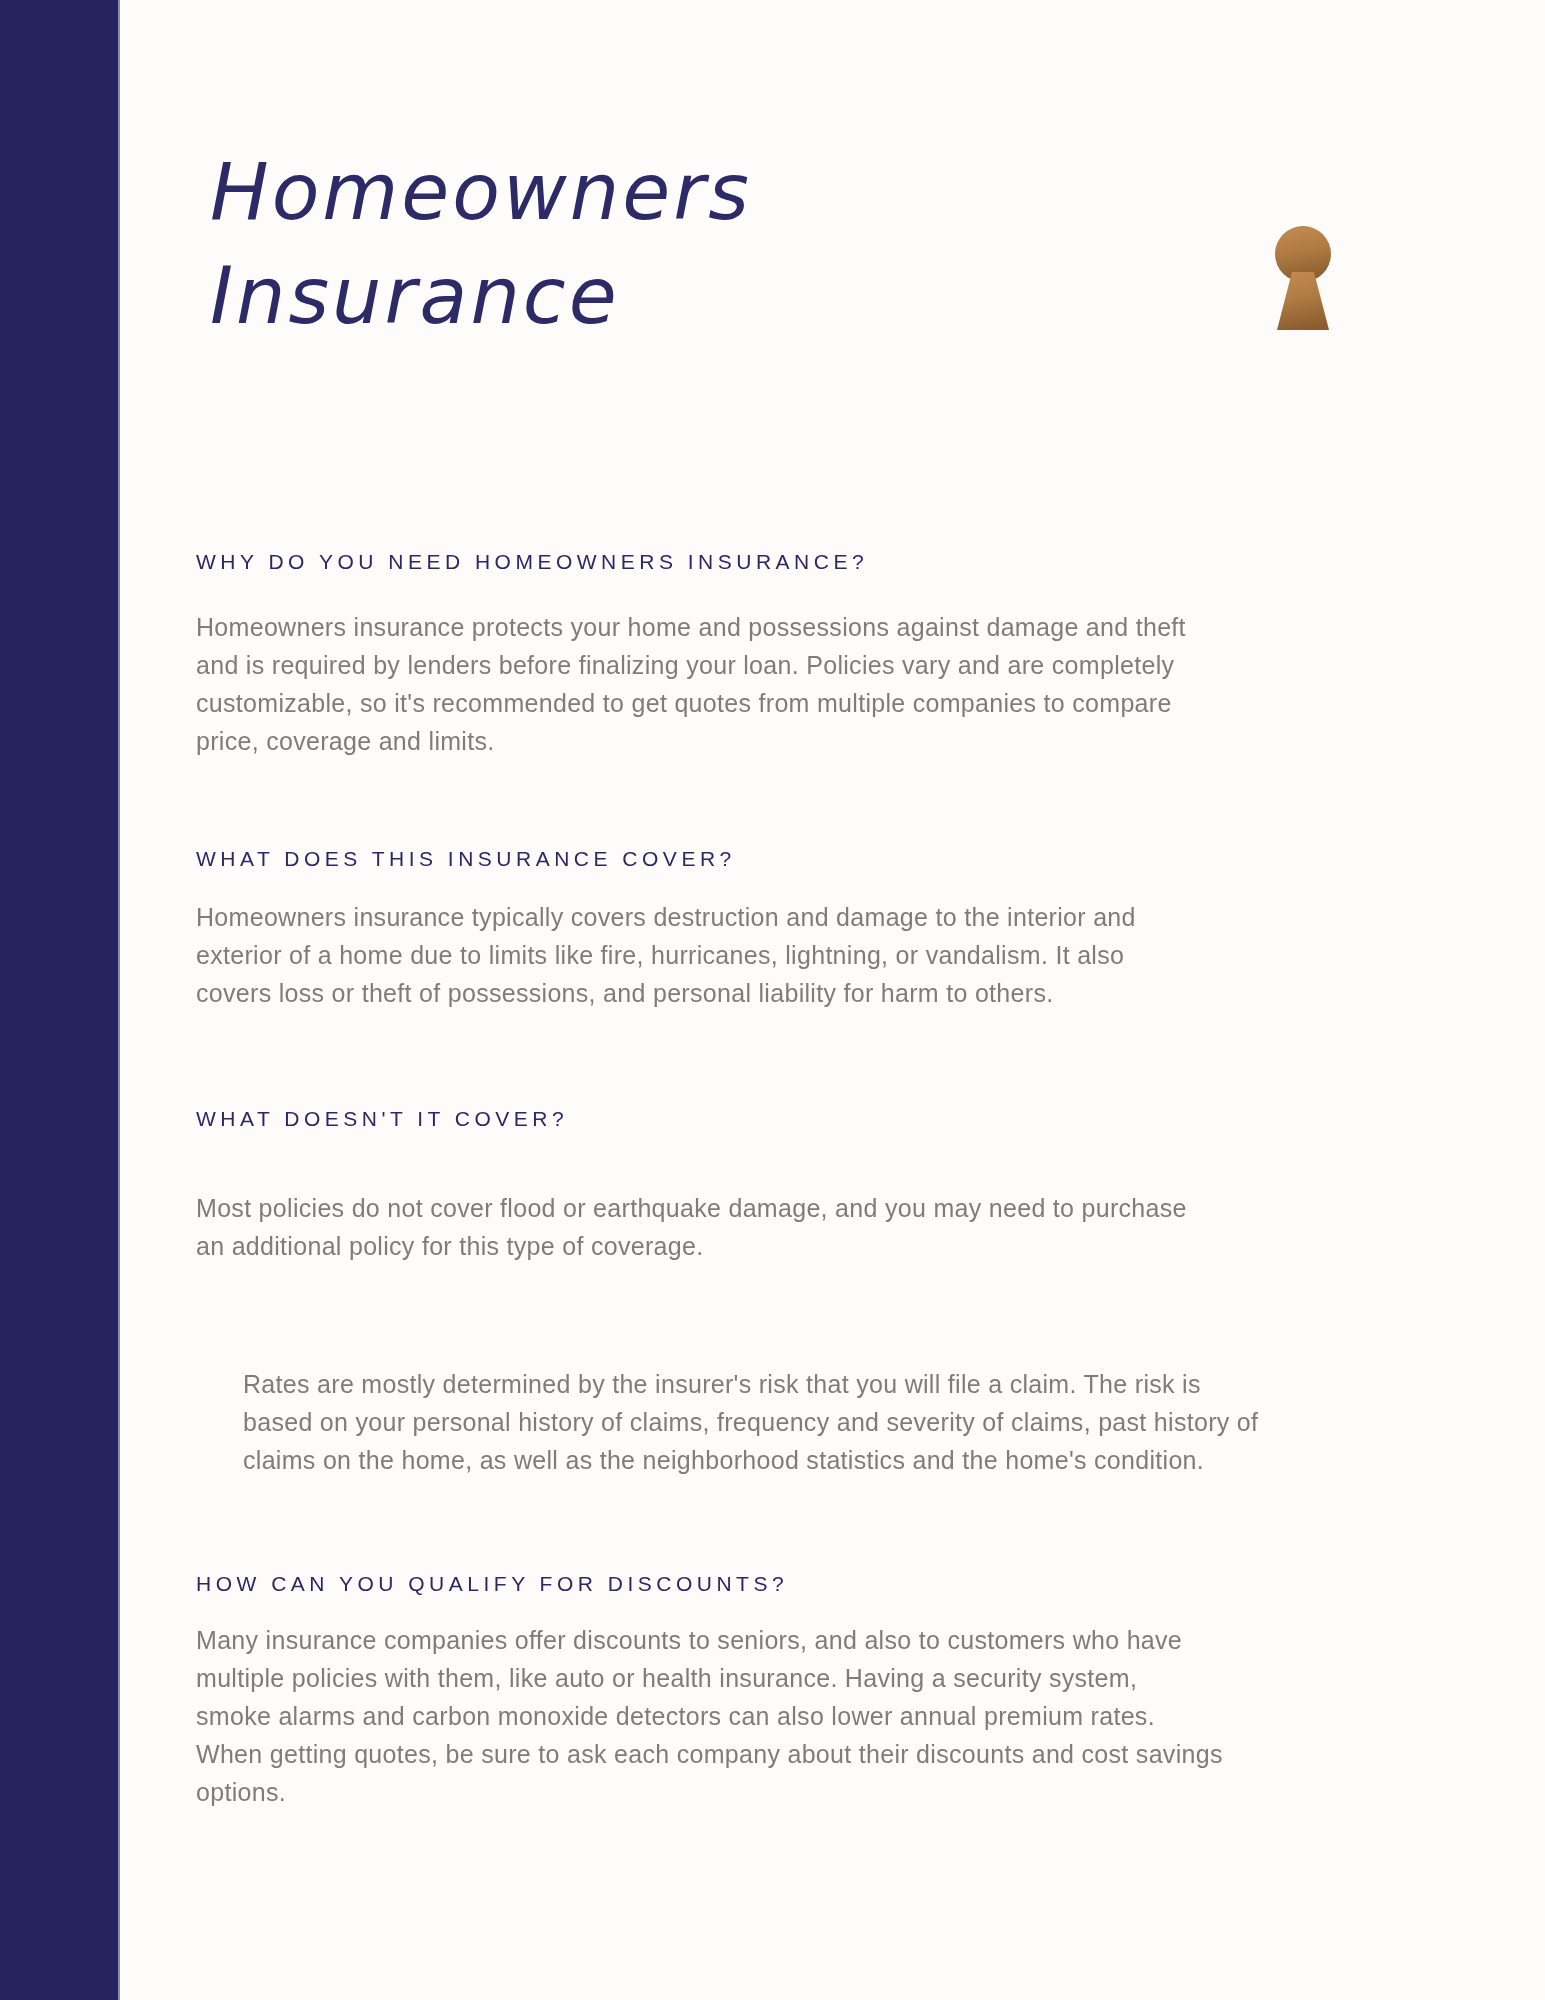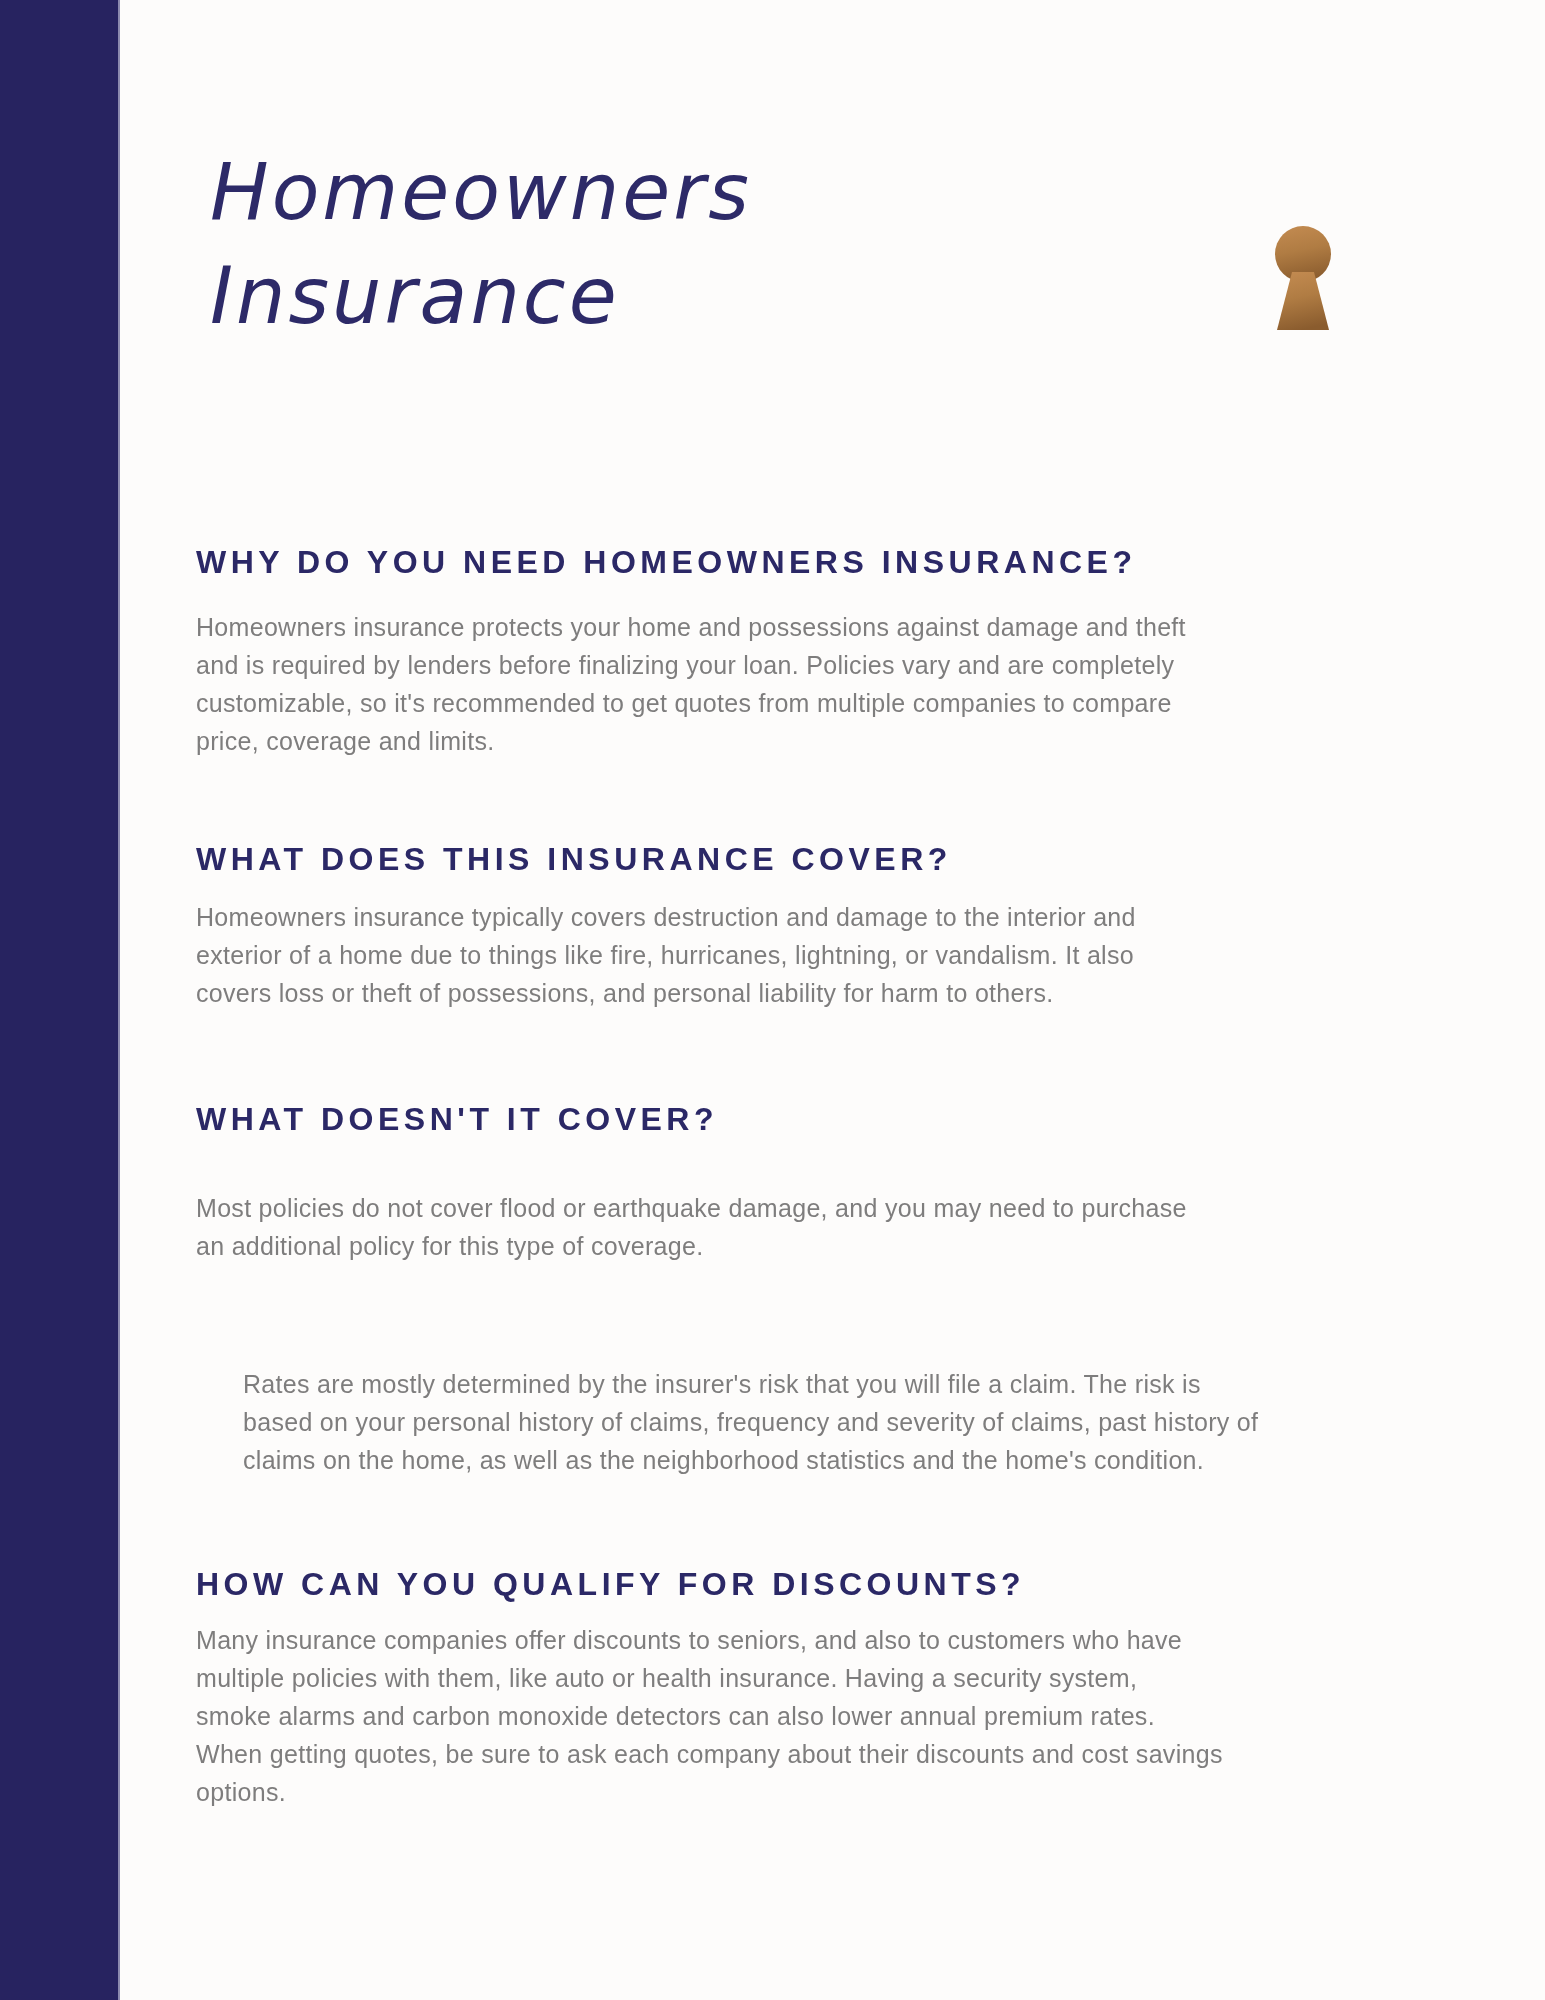--- a/index.html
+++ b/index.html
@@ -43,22 +43,22 @@
     position: absolute;
     left: 1274px;
     top: 226px;
     width: 58px;
     height: 104px;
   }
   .section-heading {
     position: absolute;
     left: 196px;
     margin: 0;
-    font-size: 32px;
-    font-weight: 700;
+    font-size: 21px;
+    font-weight: 400;
     letter-spacing: 4.5px;
     line-height: 34px;
     color: #2b2866;
     white-space: nowrap;
   }
   .section-body {
     position: absolute;
     left: 196px;
     width: 1270px;
     margin: 0;
@@ -99,21 +99,21 @@
   </span>
 
   <h2 class="section-heading h1">WHY DO YOU NEED HOMEOWNERS INSURANCE?</h2>
   <p class="section-body p1">Homeowners insurance protects your home and possessions against damage and theft
 and is required by lenders before finalizing your loan. Policies vary and are completely
 customizable, so it's recommended to get quotes from multiple companies to compare
 price, coverage and limits.</p>
 
   <h2 class="section-heading h2">WHAT DOES THIS INSURANCE COVER?</h2>
   <p class="section-body p2">Homeowners insurance typically covers destruction and damage to the interior and
-exterior of a home due to things like fire, hurricanes, lightning, or vandalism. It also
+exterior of a home due to limits like fire, hurricanes, lightning, or vandalism. It also
 covers loss or theft of possessions, and personal liability for harm to others.</p>
 
   <h2 class="section-heading h3">WHAT DOESN'T IT COVER?</h2>
   <p class="section-body p3">Most policies do not cover flood or earthquake damage, and you may need to purchase
 an additional policy for this type of coverage.</p>
 
   <p class="section-body p4">Rates are mostly determined by the insurer's risk that you will file a claim. The risk is
 based on your personal history of claims, frequency and severity of claims, past history of
 claims on the home, as well as the neighborhood statistics and the home's condition.</p>
 

